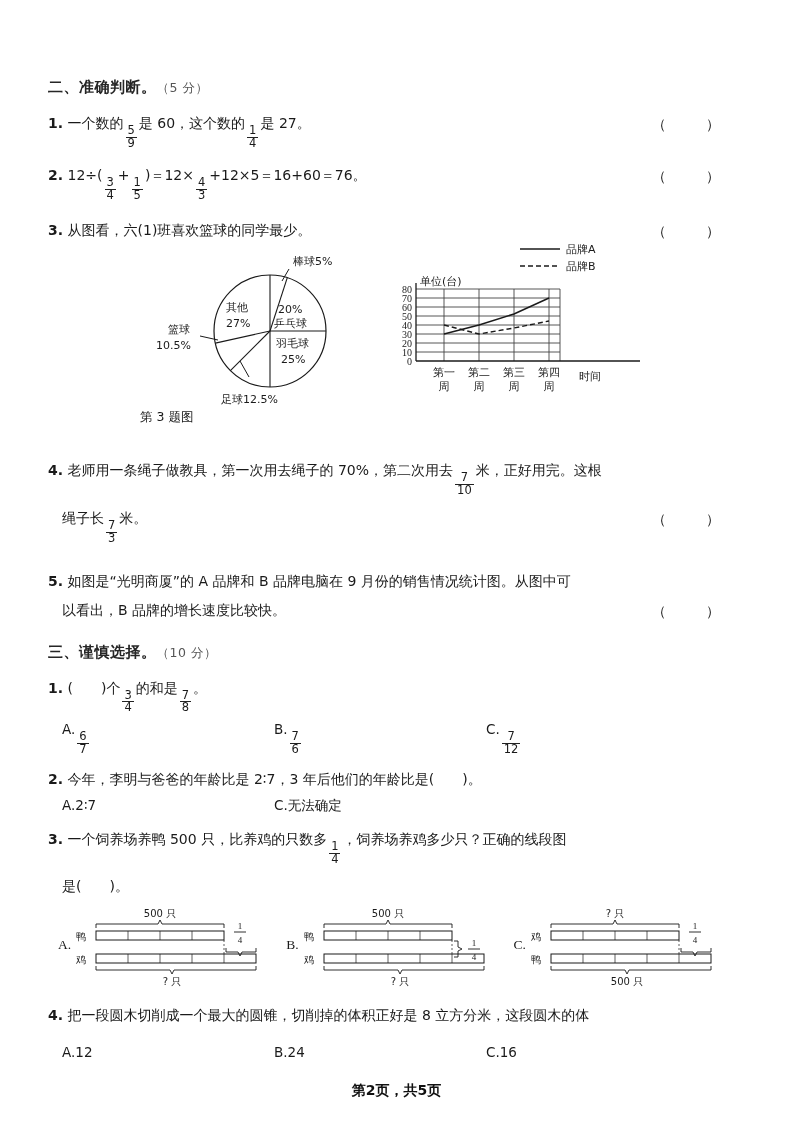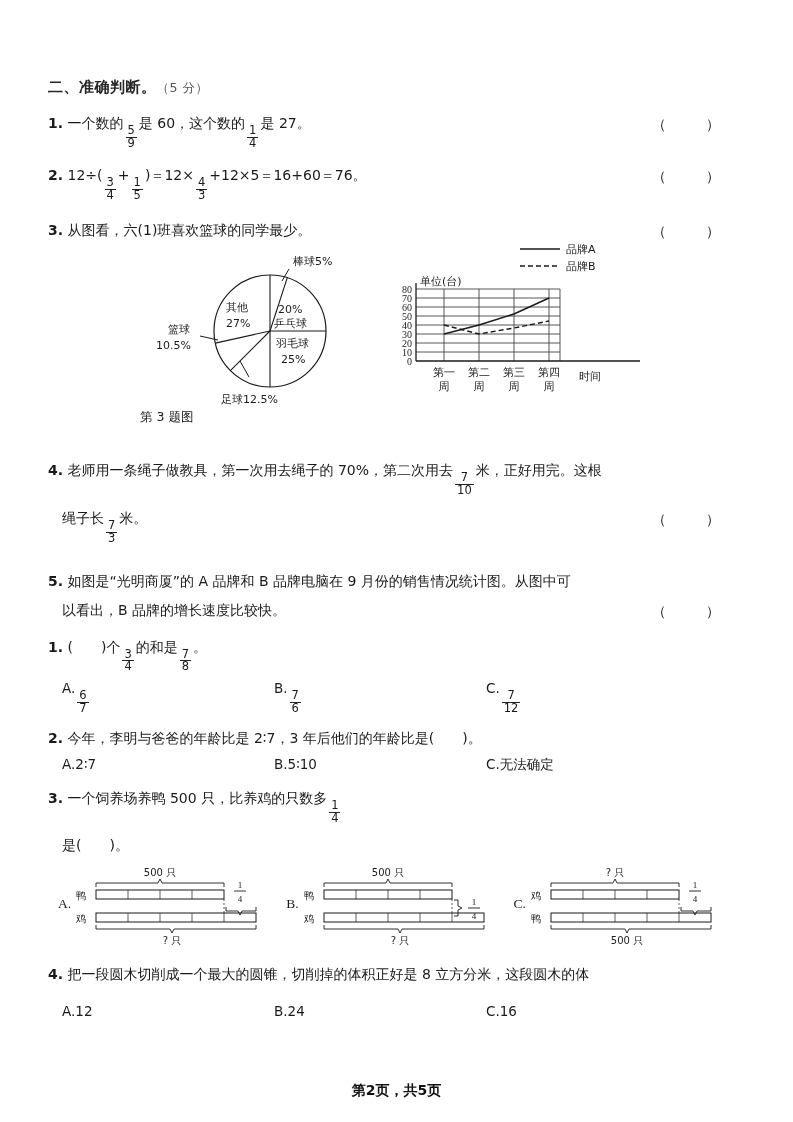--- a/index.html
+++ b/index.html
@@ -240,20 +240,23 @@
 
   <div class="q cjk" style="margin-top:26px;">
     <span class="qnum">5.</span>
     <span>如图是“光明商厦”的 A 品牌和 B 品牌电脑在 9 月份的销售情况统计图。从图中可</span>
     <span class="indent" style="margin-top:8px;">
       <span>以看出，B 品牌的增长速度比较快。</span>
       <span class="ans-paren">（　）</span>
     </span>
   </div>
 
+  <div class="sec-head cjk" style="margin-top:22px;">
+    <span>三、谨慎选择。</span><span class="score">（10 分）</span>
+  </div>
 
   <div class="q cjk" style="margin-bottom:6px;">
     <span class="qnum">1.</span>
     <span>(　　)个</span><span class="frac">
         <span class="num">3</span>
         <span class="den">4</span>
       </span><span>的和是</span><span class="frac">
         <span class="num">7</span>
         <span class="den">8</span>
       </span><span>。</span>
@@ -272,30 +275,29 @@
           <span class="den">12</span>
         </span></span>
   </div>
 
   <div class="q cjk" style="margin-bottom:4px;">
     <span class="qnum">2.</span>
     <span>今年，李明与爸爸的年龄比是 2∶7，3 年后他们的年龄比是(　　)。</span>
   </div>
   <div class="choices cjk" style="margin-bottom:14px;">
     <span class="ch"><span>A.</span><span>2∶7</span></span>
-    <span class="ch"><span>B.</span><span>5∶10</span></span>
     <span class="ch"><span>C.</span><span>无法确定</span></span>
   </div>
 
   <div class="q cjk" style="margin-bottom:8px;">
     <span class="qnum">3.</span>
     <span>一个饲养场养鸭 500 只，比养鸡的只数多</span><span class="frac">
         <span class="num">1</span>
         <span class="den">4</span>
-      </span>
+      </span><span>，饲养场养鸡多少只？正确的线段图</span>
     <span class="indent" style="margin-top:10px;">
       <span>是(　　)。</span>
     </span>
   </div>
 
   <div class="segrow">
 
     <div class="segitem">
       <span class="seglabel">A.</span>
       <svg width="208" height="82" viewBox="0 0 208 82">

